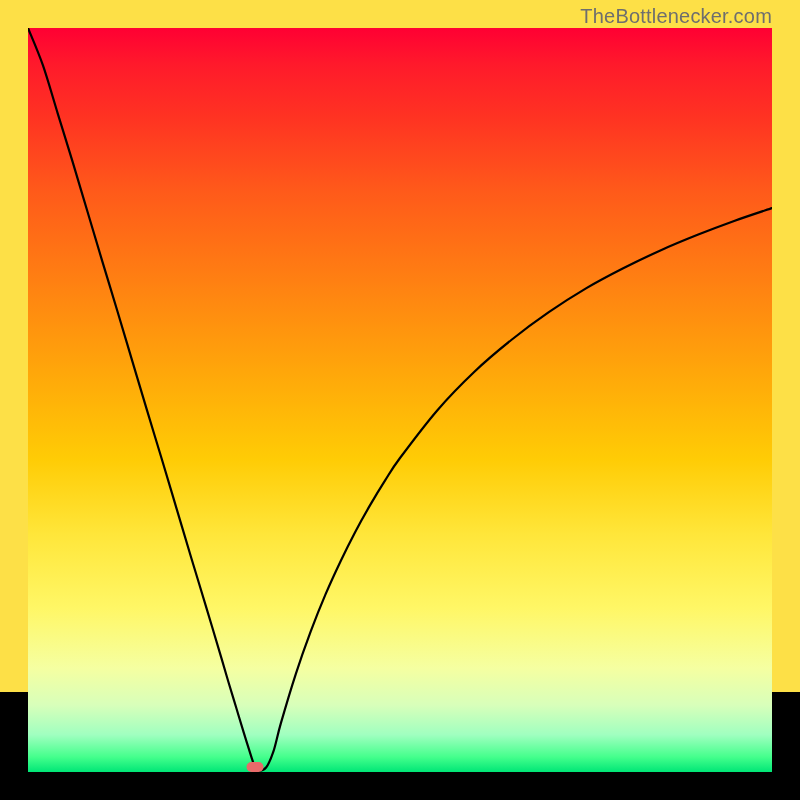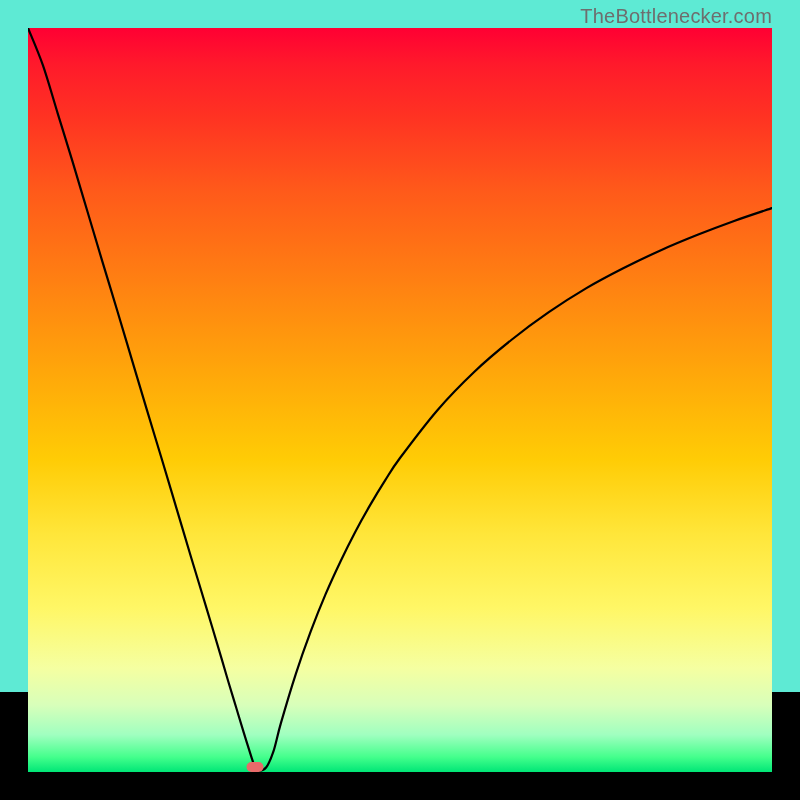--- a/index.html
+++ b/index.html
@@ -1,20 +1,20 @@
 <!DOCTYPE html>
 <html><head>
 <meta charset="utf-8">
 <style>
   * { margin: 0; padding: 0; box-sizing: border-box; }
   html, body { width: 800px; height: 800px; overflow: hidden; background: #000; }
   .outer {
     width: 800px;
     height: 692px;
-    background: #5eead4;
+    background: #fde047;
     position: relative;
   }
   .plot-area {
     position: absolute;
     left: 28px;
     top: 28px;
     width: 744px;
     height: 744px;
     overflow: hidden;
   }

